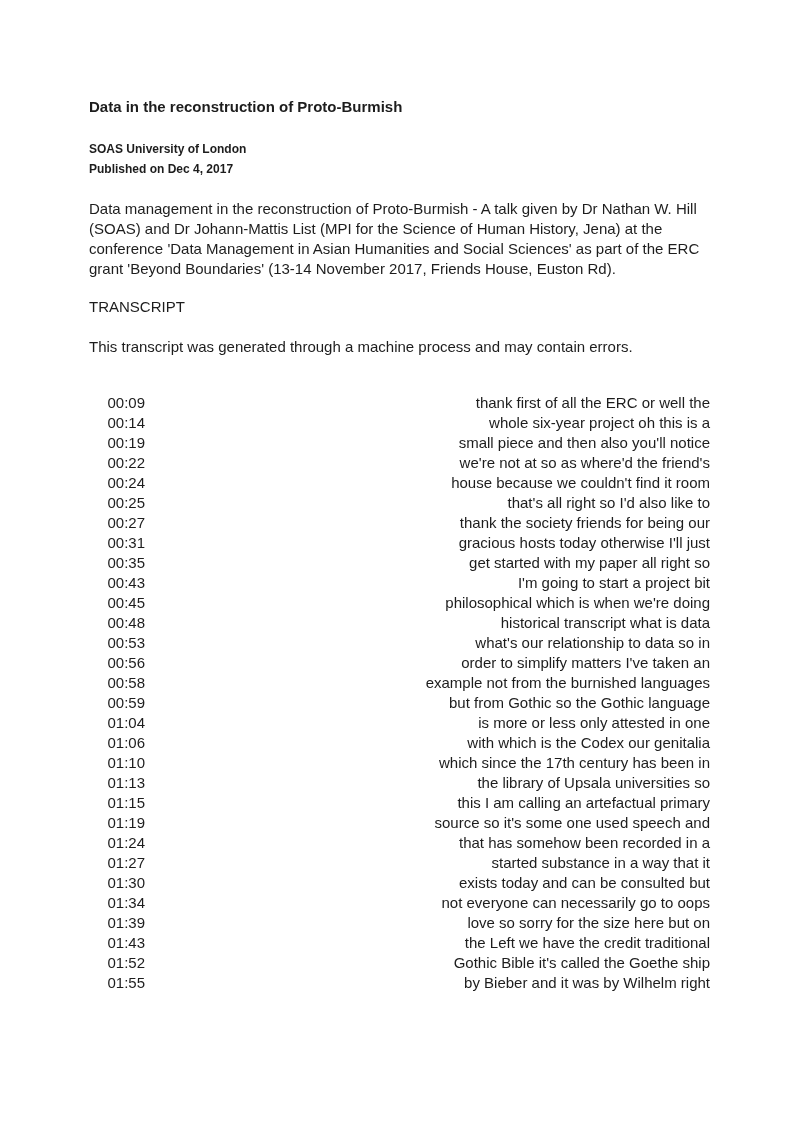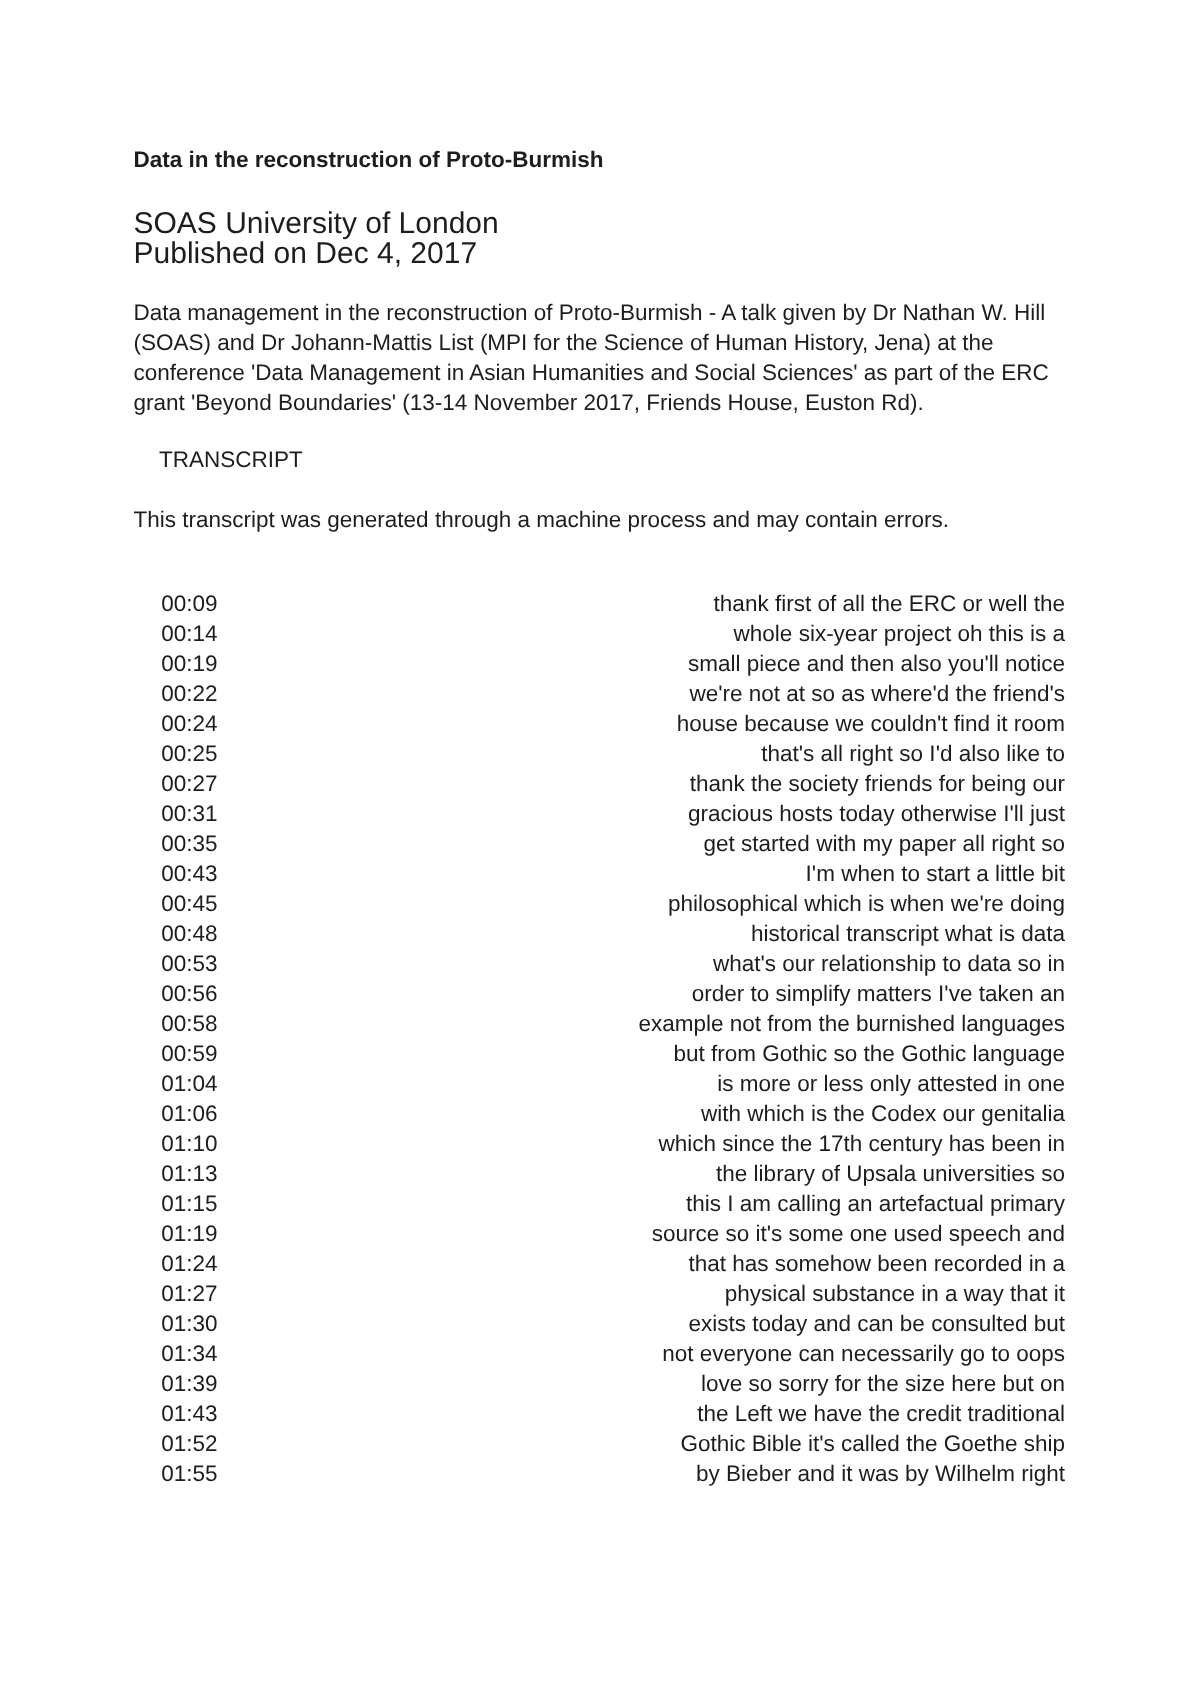--- a/index.html
+++ b/index.html
@@ -21,36 +21,36 @@
   .doc-title {
     margin-top: 97px;
     font-size: 15px;
     line-height: 20px;
     font-weight: bold;
   }
   .meta-block {
     margin-top: 22px;
   }
   .meta-line {
-    font-size: 20px;
-    line-height: 20px;
+    font-size: 12px;
+    line-height: 20px;
+    font-weight: bold;
   }
   .description {
     margin-top: 20px;
     font-size: 15px;
     line-height: 20px;
     white-space: pre-line;
     max-width: 625px;
   }
   .transcript-heading {
     margin-top: 18px;
     font-size: 15px;
     line-height: 20px;
     font-weight: normal;
-    margin-left: 17px;
   }
   .transcript-note {
     margin-top: 20px;
     font-size: 15px;
     line-height: 20px;
   }
   .transcript {
     margin-top: 36px;
     text-align: right;
   }
@@ -118,21 +118,21 @@
       <div class="transcript-row">
         <span class="time">00:31</span>
         <span class="text">gracious hosts today otherwise I'll just</span>
       </div>
       <div class="transcript-row">
         <span class="time">00:35</span>
         <span class="text">get started with my paper all right so</span>
       </div>
       <div class="transcript-row">
         <span class="time">00:43</span>
-        <span class="text">I'm when to start a little bit</span>
+        <span class="text">I'm going to start a project bit</span>
       </div>
       <div class="transcript-row">
         <span class="time">00:45</span>
         <span class="text">philosophical which is when we're doing</span>
       </div>
       <div class="transcript-row">
         <span class="time">00:48</span>
         <span class="text">historical transcript what is data</span>
       </div>
       <div class="transcript-row">
@@ -174,21 +174,21 @@
       <div class="transcript-row">
         <span class="time">01:19</span>
         <span class="text">source so it's some one used speech and</span>
       </div>
       <div class="transcript-row">
         <span class="time">01:24</span>
         <span class="text">that has somehow been recorded in a</span>
       </div>
       <div class="transcript-row">
         <span class="time">01:27</span>
-        <span class="text">physical substance in a way that it</span>
+        <span class="text">started substance in a way that it</span>
       </div>
       <div class="transcript-row">
         <span class="time">01:30</span>
         <span class="text">exists today and can be consulted but</span>
       </div>
       <div class="transcript-row">
         <span class="time">01:34</span>
         <span class="text">not everyone can necessarily go to oops</span>
       </div>
       <div class="transcript-row">

